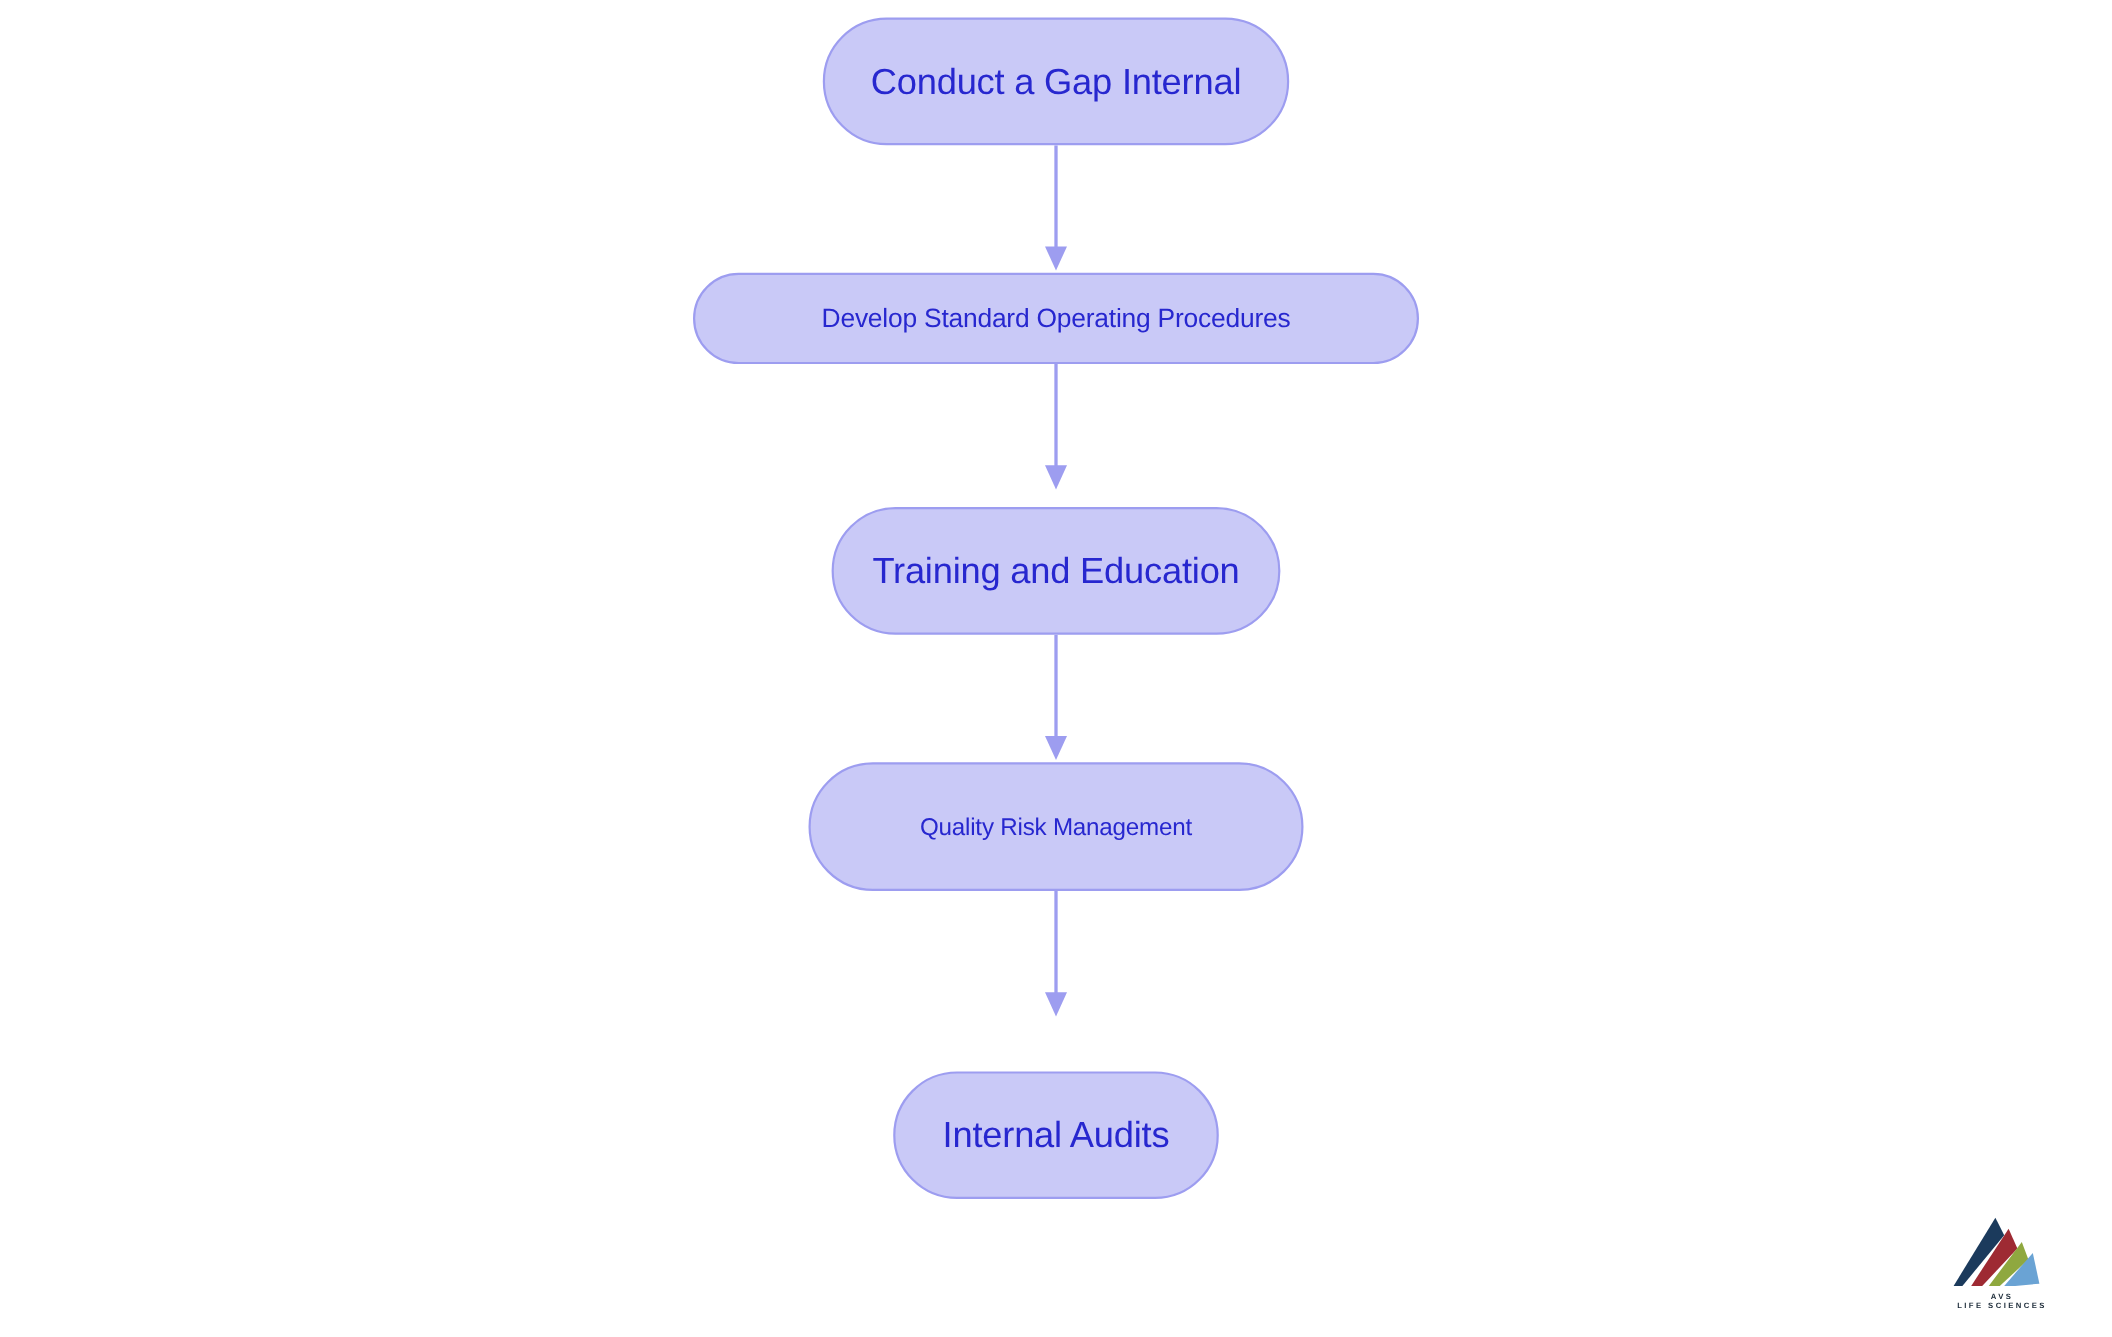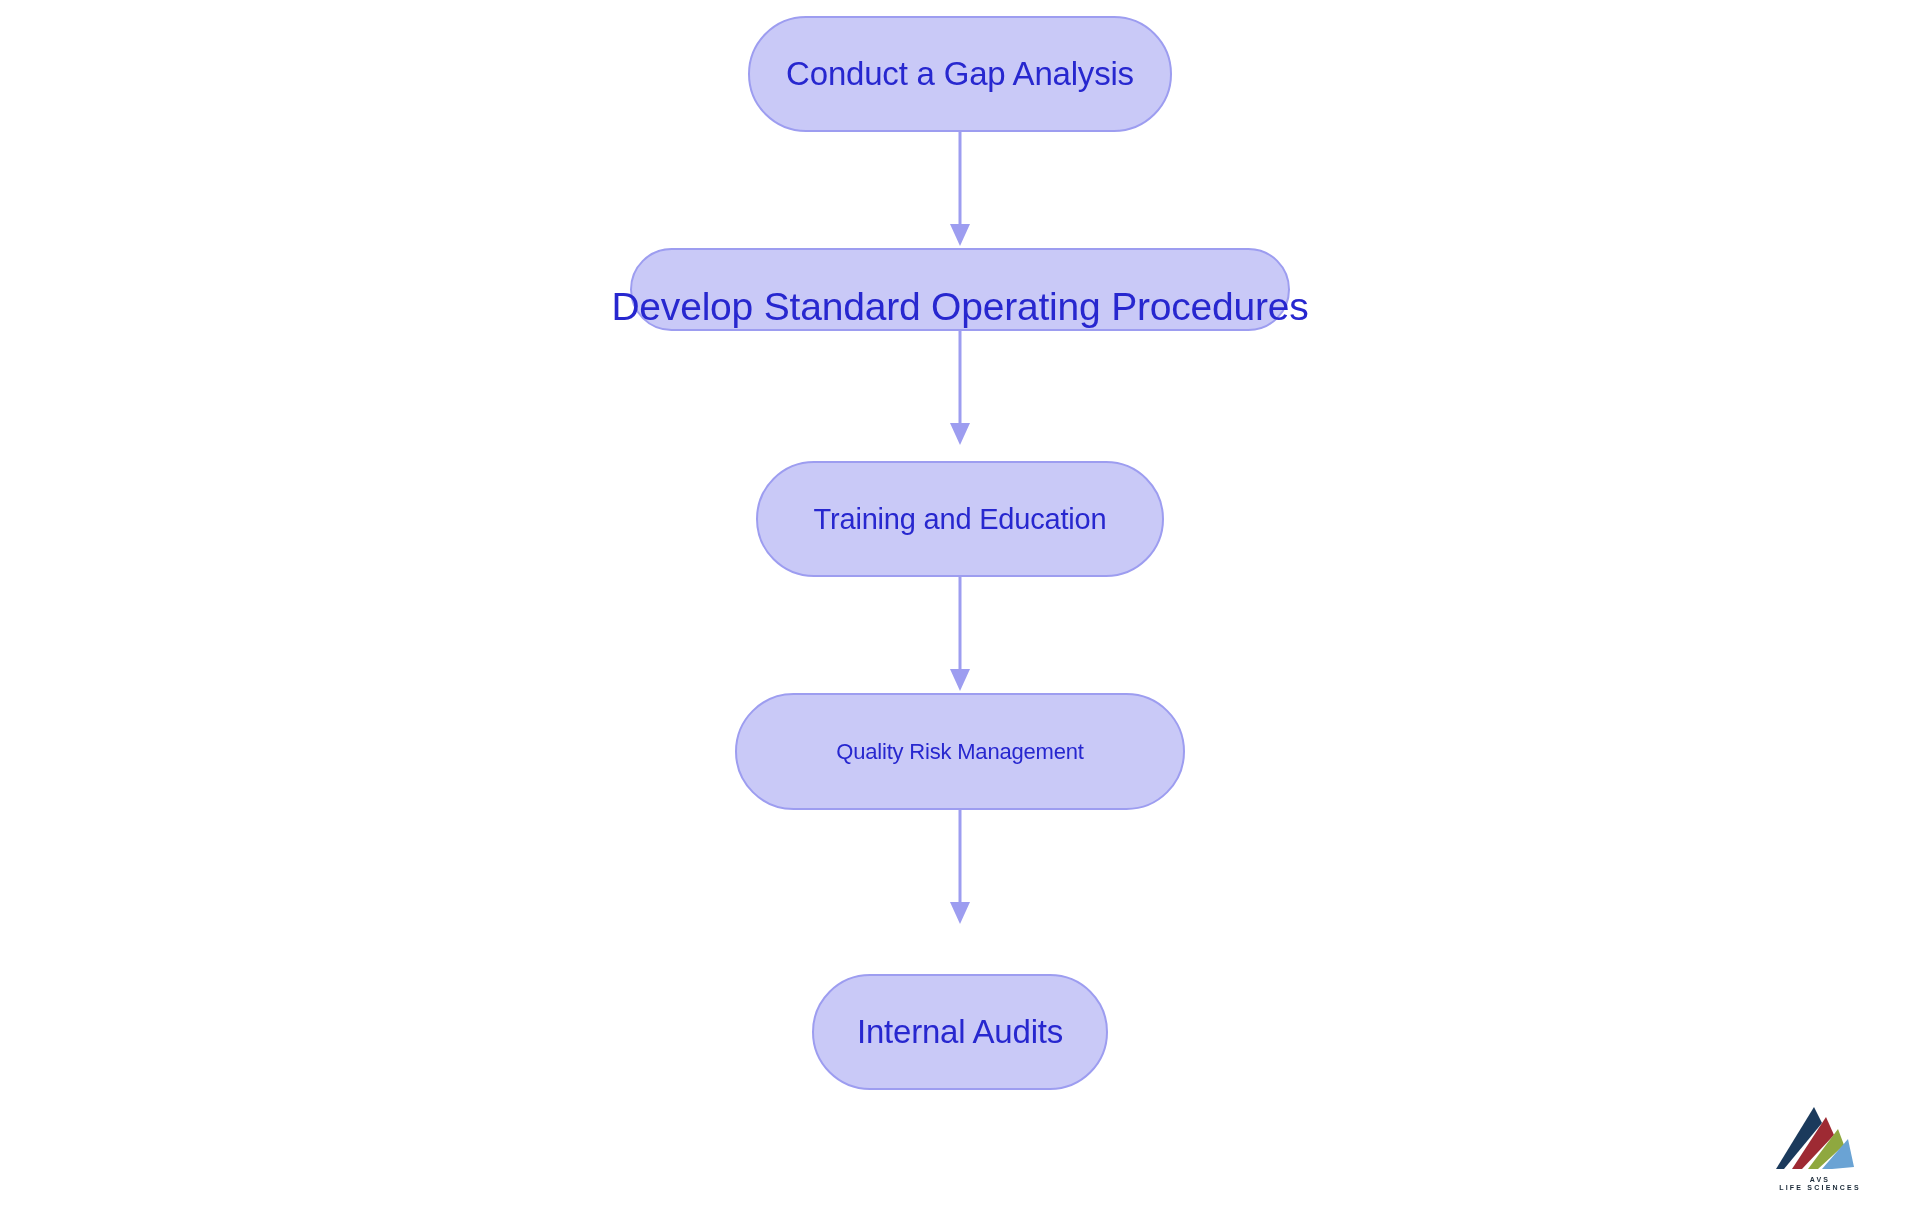--- a/index.html
+++ b/index.html
@@ -43,22 +43,22 @@
     align-items: center;
     justify-content: center;
     text-align: center;
     white-space: nowrap;
     letter-spacing: -0.2px;
     font-weight: 400;
   }
 
   
   .node.n0 { width: 424px; height: 118px; font-size: 33px; margin-top: 16px; }
-  .node.n1 { width: 660px; height: 84px; font-size: 39px; align-items: flex-end; }
-  .node.n2 { width: 408px; height: 118px; font-size: 29px; margin-top: 14px; }
+  .node.n1 { width: 660px; height: 84px; font-size: 24px; }
+  .node.n2 { width: 408px; height: 118px; font-size: 33px; margin-top: 14px; }
   .node.n3 { width: 450px; height: 118px; font-size: 22px; }
   .node.n4 { width: 296px; height: 118px; font-size: 33px; margin-top: 48px; }
 
   
   .connector {
     width: 24px;
     display: block;
     line-height: 0;
   }
   .connector.c0 { height: 116px; }
@@ -104,21 +104,21 @@
   }
 </style>
 </head>
 <body>
 
 <div id="canvas">
 
   <div class="flow">
 
     <div class="node n0">
-      <span>Conduct a Gap Analysis</span>
+      <span>Conduct a Gap Internal</span>
     </div>
 
     <span class="connector c0">
       <svg width="24" height="116" viewBox="0 0 24 116" xmlns="http://www.w3.org/2000/svg">
         <line x1="12" y1="0" x2="12" y2="96" stroke="#9d9df0" stroke-width="3"></line>
         <polygon points="12,114 2,92 22,92" fill="#9d9df0"></polygon>
       </svg>
     </span>
 
     <div class="node n1">

